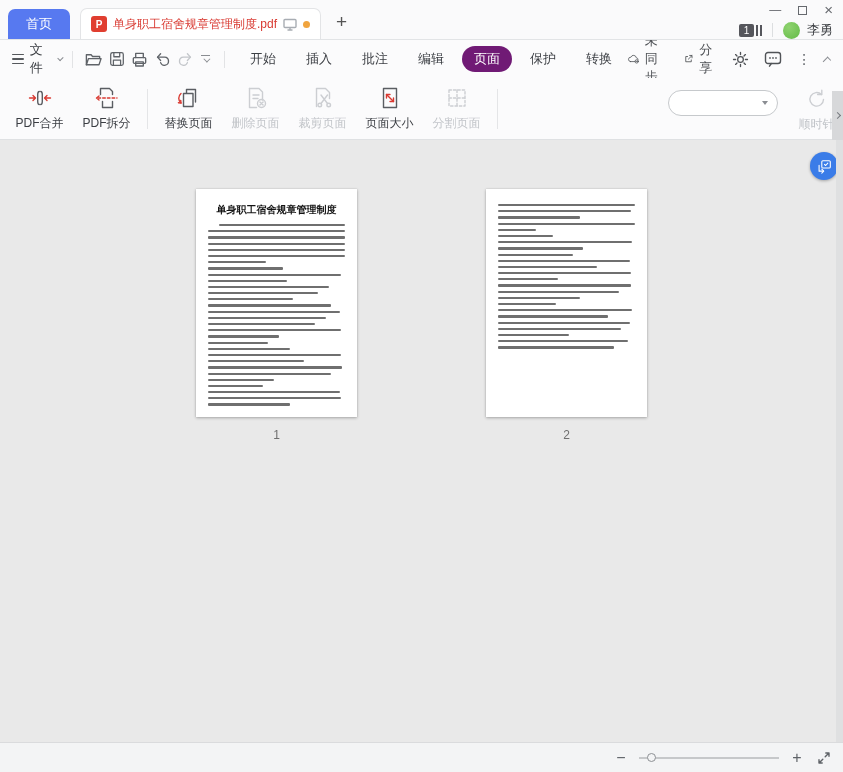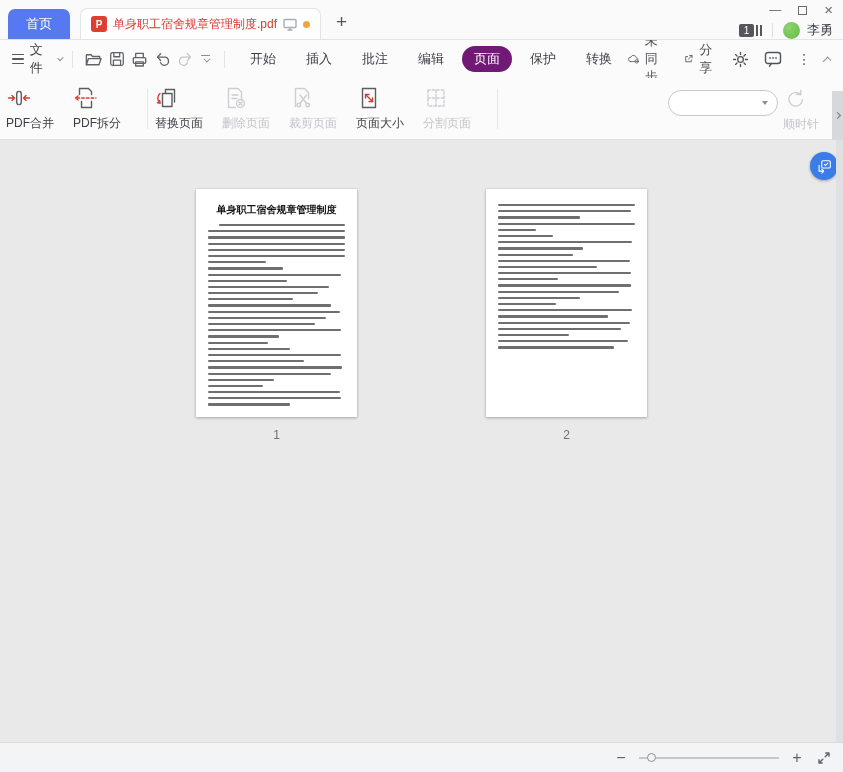--- a/index.html
+++ b/index.html
@@ -45,21 +45,21 @@
   .more-cmd { display:flex; flex-direction:column; align-items:center; gap:2px; width:22px; }
   .more-cmd b { width:9px; height:0; border-top:1.5px solid #8a8d92; }
   .mtab { padding:4px 12px; margin:0 3px; border-radius:13px; white-space:nowrap; }
   .mtab.active { background:#701a75; color:#fff; }
   .mb-right { margin-left:auto; display:flex; align-items:center; gap:15px; color:#505357; }
   .mb-item { display:flex; align-items:center; gap:5px; }
   .dots { font-size:14px; color:#5f6368; letter-spacing:0; }
 
   
   .ribbon { height:62px; background:#fbfbfc; border-bottom:1px solid #dfe1e3; display:flex; align-items:center; padding:0 6px; position:relative; }
-  .rbtn { display:flex; flex-direction:column; justify-content:center; width:67px; height:56px; gap:4px; font-size:12px; color:#3b3e43; flex:none; }
+  .rbtn { display:flex; flex-direction:column; align-items:center; justify-content:center; width:67px; height:56px; gap:4px; font-size:12px; color:#3b3e43; flex:none; }
   .rbtn svg { width:26px; height:26px; color:#5a5d62; }
   .acc { stroke:#d93a32; }
   .rbtn.disabled { color:#c2c5c9; }
   .rbtn.disabled svg { color:#ccced2; }
   .rlab { display:flex; align-items:center; gap:4px; white-space:nowrap; }
   .tri-down { width:0; height:0; border-left:3.5px solid transparent; border-right:3.5px solid transparent; border-top:4.5px solid #6a6d72; }
   .rsep { width:1px; height:40px; background:#e4e5e7; margin:0 7px; flex:none; }
   .combo { position:absolute; left:668px; top:12px; width:110px; height:26px; border:1px solid #c6c9cc; border-radius:13px; background:#fff; }
   .combo .tri-down { position:absolute; right:9px; top:10px; border-top-color:#8a8d92; }
   .combo-val { position:absolute; left:12px; top:5px; font-size:12px; color:#3b3e43; }

